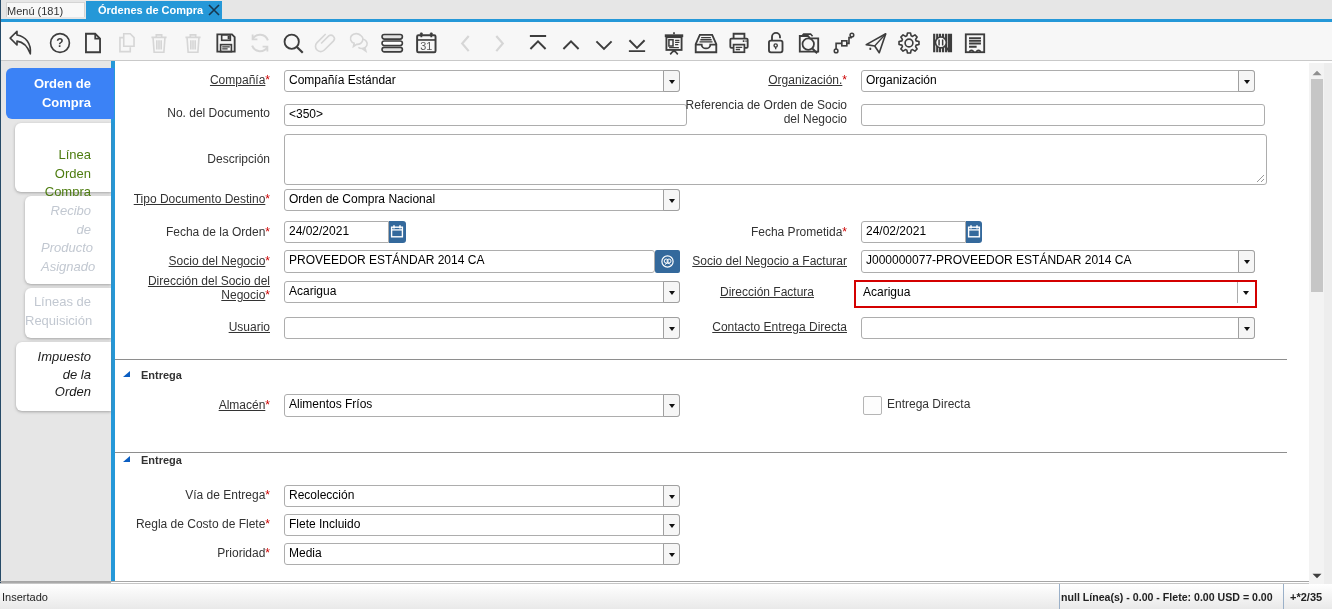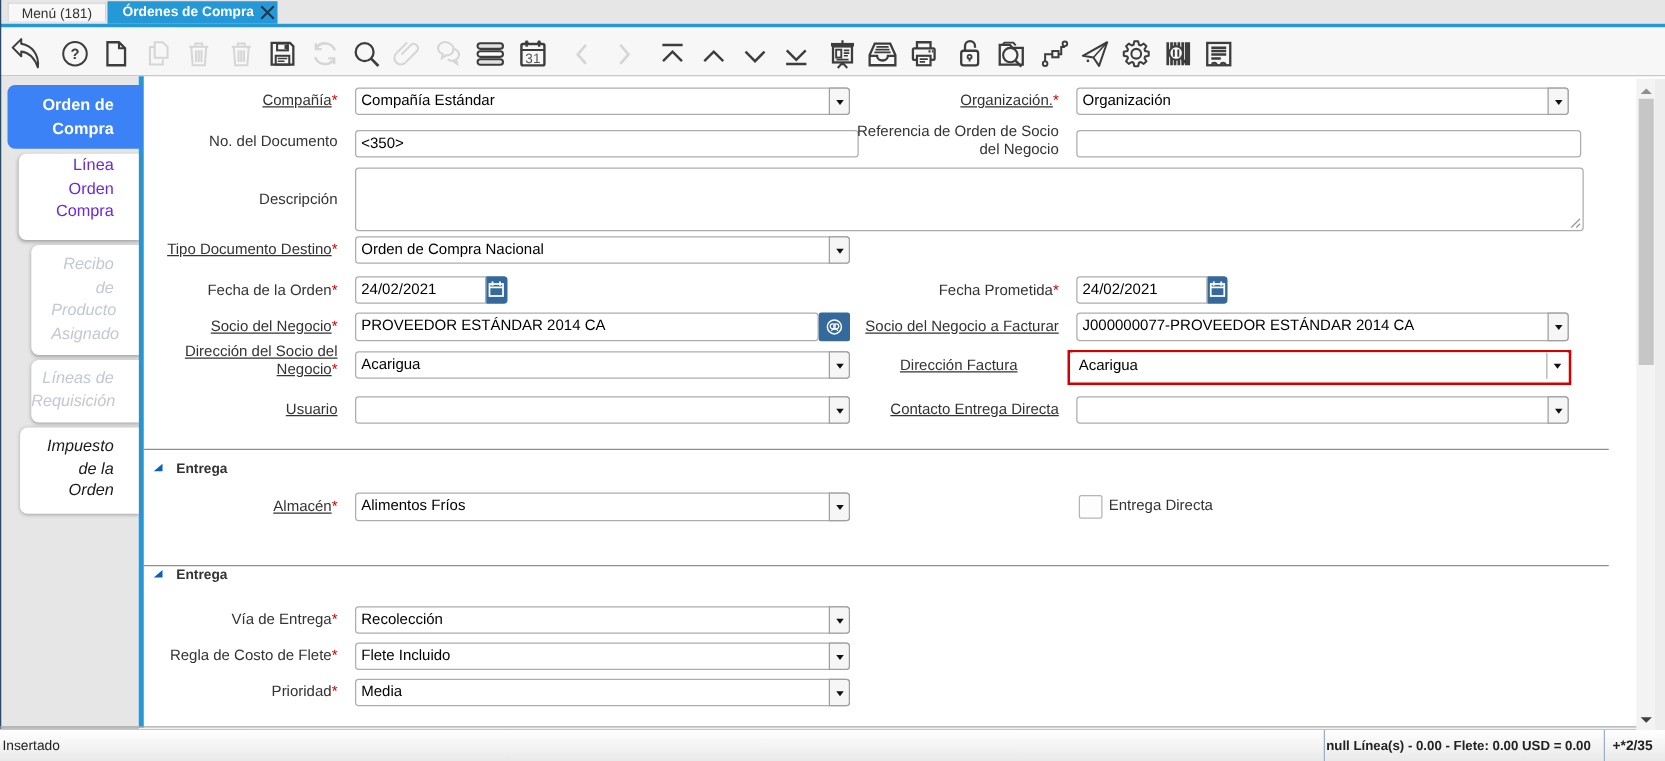--- a/index.html
+++ b/index.html
@@ -1,20 +1,20 @@
 <!DOCTYPE html>
 <html><head><meta charset="utf-8"><style>
 *{box-sizing:border-box;margin:0;padding:0}
 html,body{width:1332px;height:609px;overflow:hidden}
 body{font-family:"Liberation Sans",sans-serif;background:#fff;position:relative}
 .abs{position:absolute}
 
 #tabbar{position:absolute;left:0;top:0;width:1332px;height:19px;background:#e6e6e6}
 #tabline{position:absolute;left:0;top:19px;width:1332px;height:3px;background:#2598d8}
-.tab1{position:absolute;left:6px;top:2px;width:79px;height:15px;background:#f8f8f8;border:1px solid #d4d4d4;border-bottom:none;font-size:11px;color:#333;text-align:center;line-height:17px}
+.tab1{position:absolute;left:6px;top:2px;width:79px;height:15px;background:#f8f8f8;border:1px solid #d4d4d4;border-bottom:none;font-size:11px;color:#333;text-align:left;line-height:17px}
 .tab2{position:absolute;left:86px;top:1px;width:136px;height:18px;background:#2598d8;color:#fff;font-size:11px;font-weight:bold;line-height:18px;text-align:left;padding-left:12px}
 
 #toolbar{position:absolute;left:0;top:22px;width:1332px;height:39px;background:#f7f7f7;border-bottom:1px solid #c9c9c9}
 .ic{position:absolute;top:30px;width:26px;height:26px}
 
 #sidebar{position:absolute;left:0;top:61px;width:111px;height:522px;background:#e6e6e6;border-bottom:1px solid #aaa}
 #bluebar{position:absolute;left:111px;top:61px;width:4px;height:521px;background:#2598d8}
 #leftedge{position:absolute;left:0;top:0;width:1px;height:583px;background:#274b68}
 .vtab{position:absolute;font-size:13px;line-height:18.5px;text-align:right;border-radius:6px 0 0 6px;box-shadow:0 1px 3px rgba(110,110,110,0.55)}
 
@@ -176,23 +176,23 @@
 <svg class="ic" style="left:962px" viewBox="0 0 24 24" fill="none" stroke="#3d3d3d" stroke-width="1.5">
     <rect x="3.5" y="4" width="17" height="16.5" stroke-width="1.7"></rect>
     <path d="M6.5 7.5 h11 M6.5 10 h11 M6.5 12.5 h11 M6.5 15.5 h7" stroke-width="1.8"></path>
     <path d="M7 20.5 a1.8 1.8 0 0 1 3.6 0 M13.5 20.5 a1.8 1.8 0 0 1 3.6 0" stroke-width="1.5"></path>
   </svg>
 <div id="sidebar"></div>
 <div id="bluebar"></div>
 <div id="leftedge"></div>
 
 <div class="vtab" style="left:6px;top:68px;width:108px;height:51px;background:#3b82f6;color:#fff;font-weight:bold;padding:7px 23px 0 0;box-shadow:none">Orden de<br>Compra</div>
-<div class="vtab" style="left:15px;top:123px;width:96px;height:69px;background:#fff;color:#6d28d9;padding:0 20px 0 0">Línea<br>Orden<br>Compra</div>
+<div class="vtab" style="left:15px;top:123px;width:96px;height:69px;background:#fff;color:#4d7c0f;padding:23px 20px 0 0">Línea<br>Orden<br>Compra</div>
 <div class="vtab" style="left:25px;top:196px;width:86px;height:88px;background:#fff;color:#c2c8d1;font-style:italic;padding:6px 20px 0 16px">Recibo<br>de<br>Producto<br>Asignado</div>
-<div class="vtab" style="left:25px;top:288px;width:86px;height:50px;background:#fff;color:#c2c8d1;font-style:italic;padding:5px 20px 0 0">Líneas de<br>Requisición</div>
+<div class="vtab" style="left:25px;top:288px;width:86px;height:50px;background:#fff;color:#c2c8d1;padding:5px 20px 0 0">Líneas de<br>Requisición</div>
 <div class="vtab" style="left:16px;top:342px;width:95px;height:69px;background:#fff;color:#1a1a1a;font-style:italic;padding:6px 20px 0 0;line-height:17.5px">Impuesto<br>de la<br>Orden</div>
 
 <div id="form"></div>
 <div class="lbl" style="left:110px;top:74px;width:160px"><u>Compañía</u><span class="man">*</span></div>
 <div class="fld" style="left:284px;top:70px;width:396px;height:22px">Compañía Estándar</div>
 <div class="cbtn" style="left:663px;top:70px;width:17px;height:22px">
     <i></i>
   </div>
 <div class="lbl" style="left:687px;top:74px;width:160px"><u>Organización.</u><span class="man">*</span></div>
 <div class="fld" style="left:861px;top:70px;width:394px;height:22px">Organización</div>

